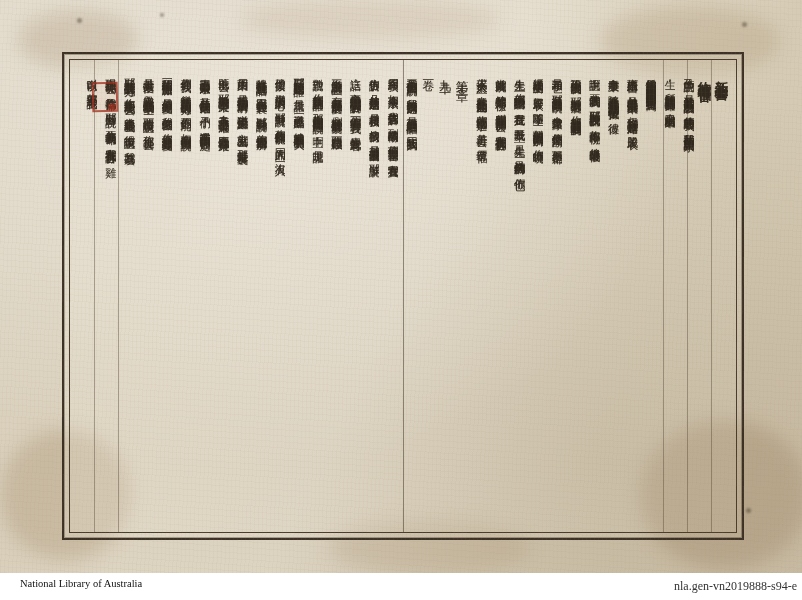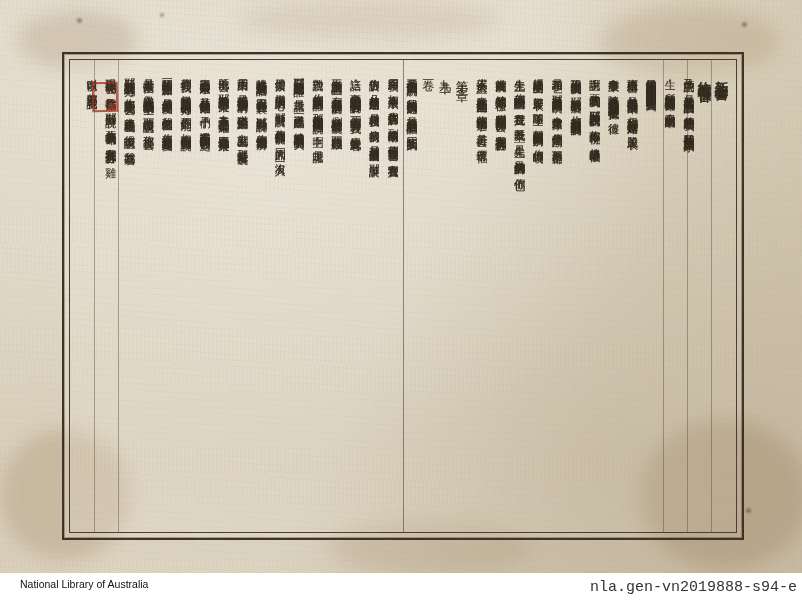--- a/index.html
+++ b/index.html
@@ -168,30 +168,30 @@
     width: 802px;
     height: 27px;
     background: #ffffff;
   }
   .credit-left {
     position: absolute;
     left: 4px;
     top: 5px;
     font-size: 10.5px;
     color: #111111;
-    font-family: Liberation Sans, sans-serif;
+    font-family: Liberation Serif, serif;
     padding-left: 16px;
   }
   .credit-right {
     position: absolute;
     right: 5px;
     top: 6px;
-    font-size: 15px;
+    font-size: 12px;
     color: #333333;
-    font-family: Liberation Mono, monospace;
+    font-family: Liberation Serif, serif;
   }
 
   
   .punch {
     position: absolute;
     background: rgba(60,50,38,0.45);
     border-radius: 50%;
     filter: blur(1px);
   }
 </style>

